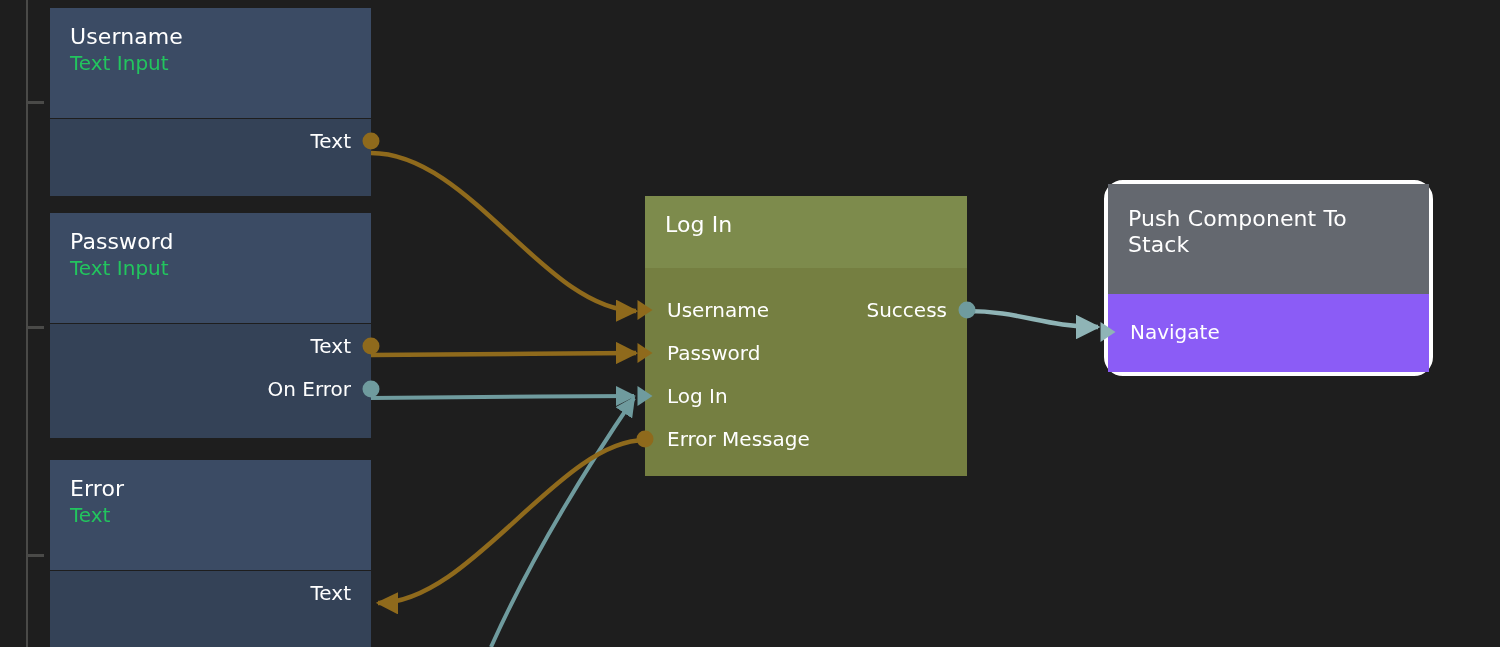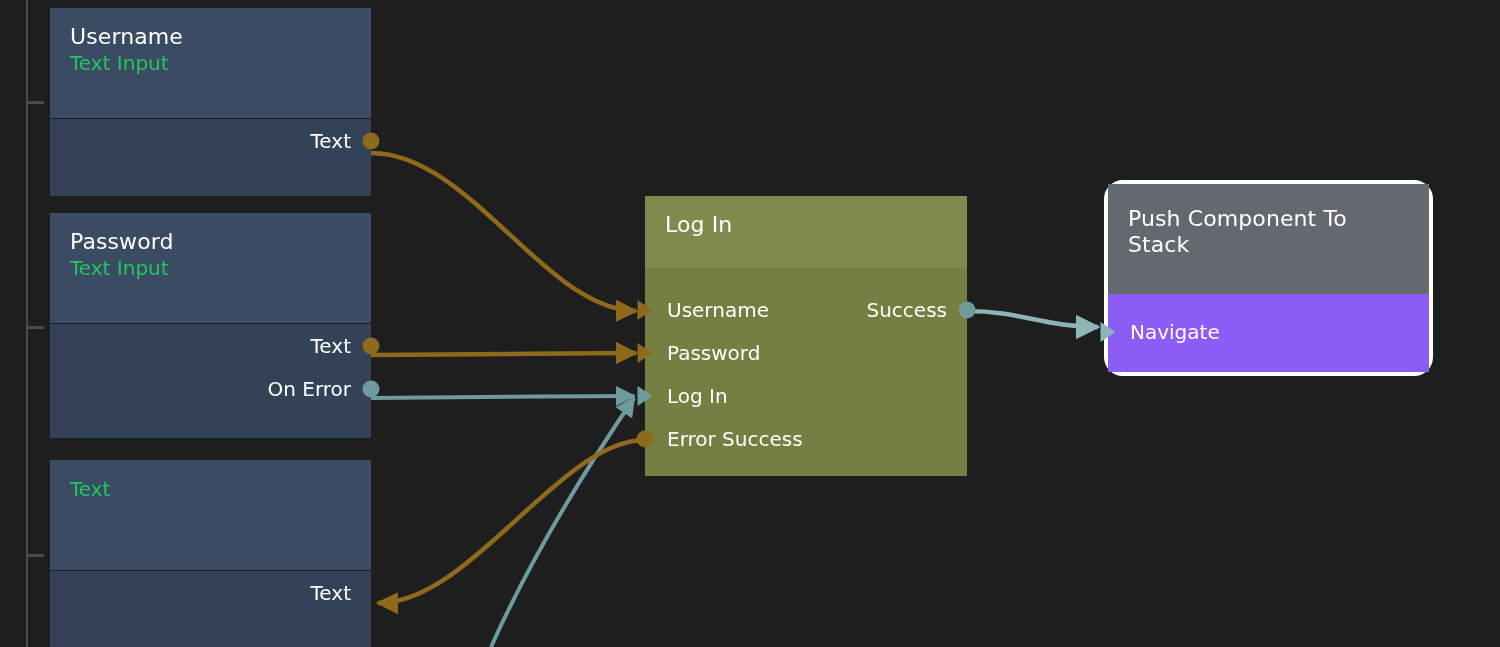--- a/index.html
+++ b/index.html
@@ -200,20 +200,21 @@
       </div>
       <div class="port-row out">
         <span class="port-label">On Error</span>
         <span class="port-dot flow right"></span>
       </div>
     </div>
   </div>
 
   <div class="node node-input" style="left:50px; top:460px; width:321px;">
     <div class="node-header" style="height:110px">
+      <div class="node-title">Error</div>
       <div class="node-subtitle">Text</div>
     </div>
     <div class="node-body" style="height:77px">
       <div class="port-row out" style="margin-top:1px">
         <span class="port-label">Text</span>
       </div>
     </div>
   </div>
 
   <div class="node node-action" style="left:645px; top:196px; width:322px;border-radius:7px;">
@@ -234,21 +235,21 @@
         <span class="port-label">Password</span>
       </div>
 
       <div class="port-row in">
         <span class="port-arrow flow pointing-right left"></span>
         <span class="port-label">Log In</span>
       </div>
 
       <div class="port-row in">
         <span class="port-dot data left"></span>
-        <span class="port-label">Error Success</span>
+        <span class="port-label">Error Message</span>
       </div>
     </div>
   </div>
 
   <div class="node node-selected" style="left:1104px; top:180px; width:329px;border-radius:19px;">
     <div class="node-header" style="height:110px; padding-top:22px;">
       <div class="node-title">Push Component To Stack</div>
     </div>
     <div class="node-body" style="height:78px; padding-top:16px;">
       <div class="port-row in">

